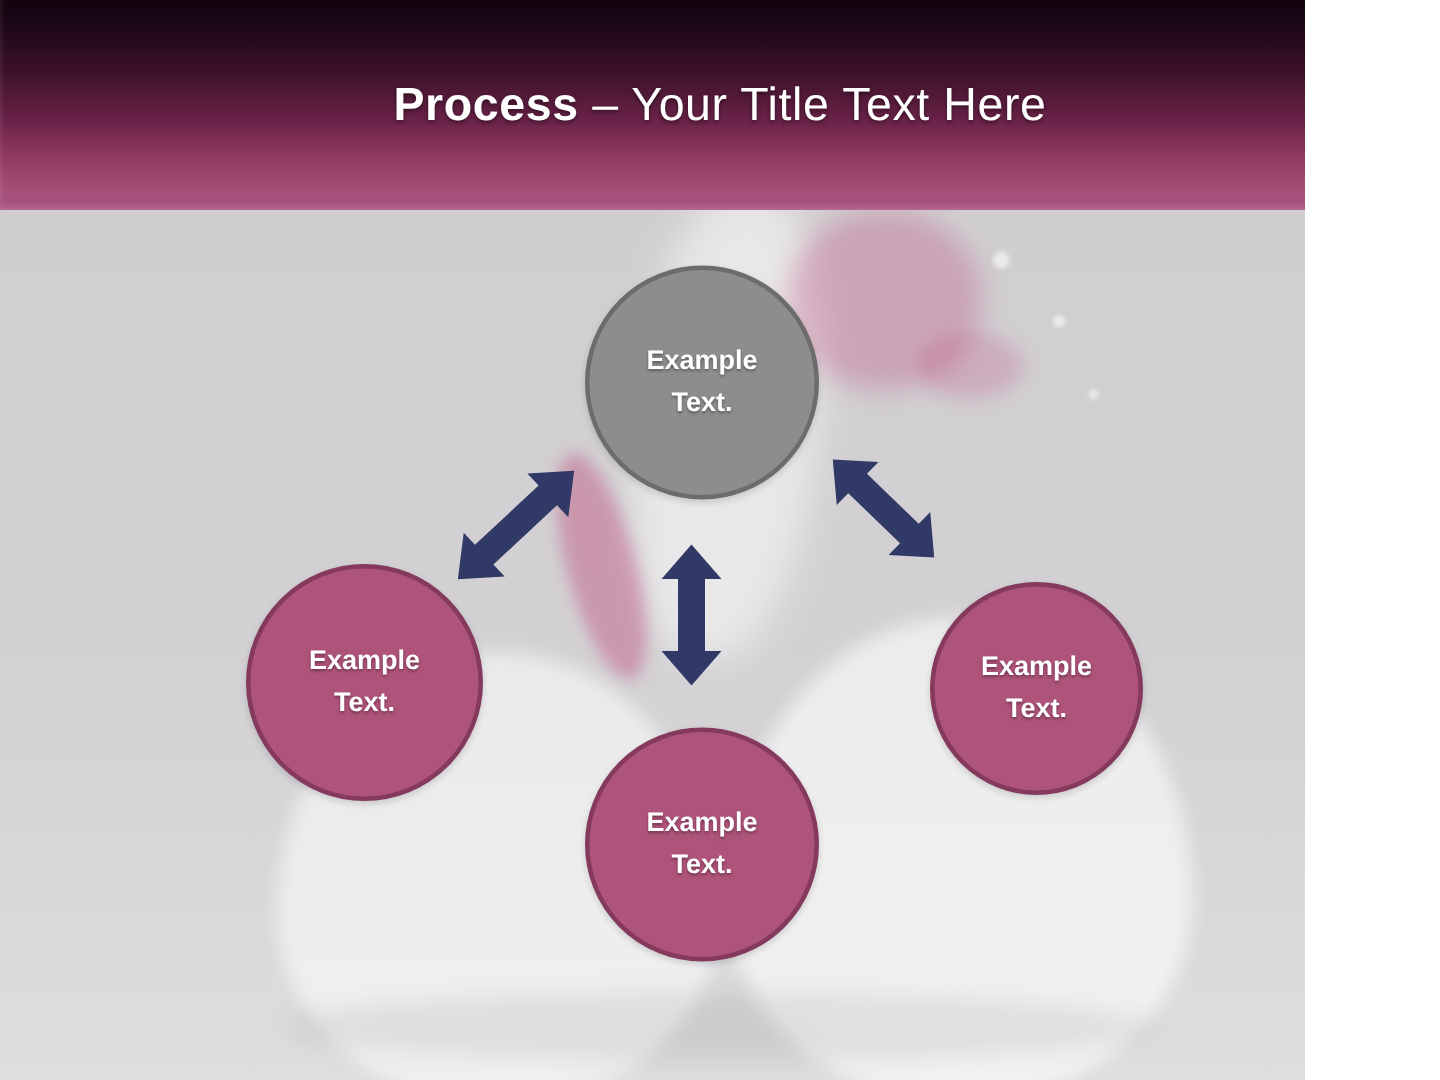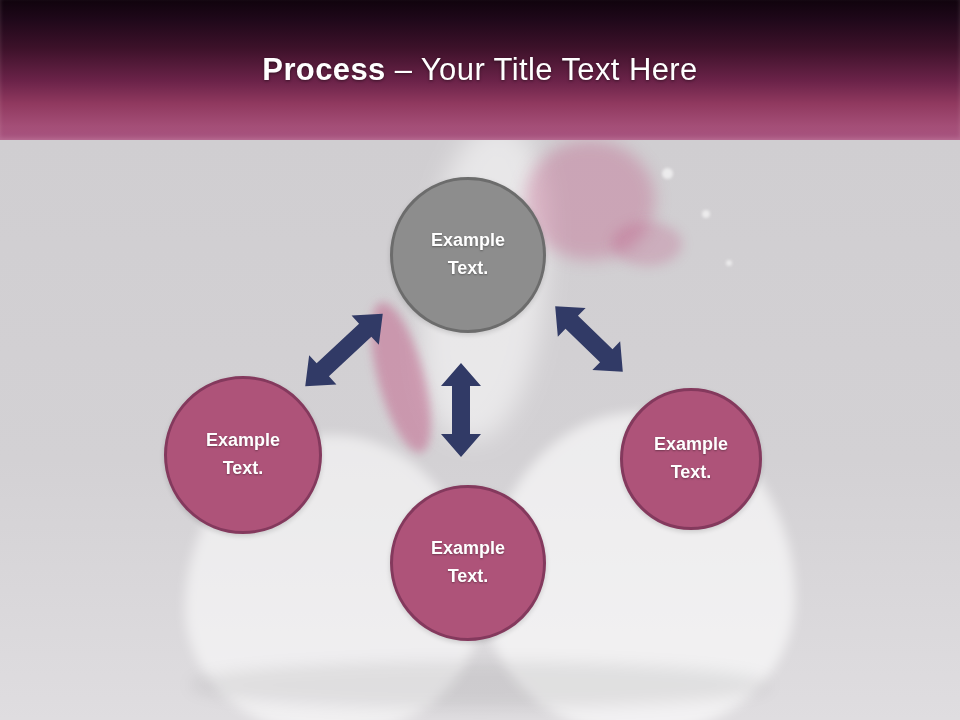--- a/index.html
+++ b/index.html
@@ -1,19 +1,19 @@
 <!DOCTYPE html>
 <html><head>
 <meta charset="utf-8">
 <style>
   * { margin:0; padding:0; box-sizing:border-box; }
   html,body { width:960px; height:720px; }
   body { font-family:"Liberation Sans", sans-serif; }
 
-  .slide { position:relative; width:960px; height:720px; overflow:hidden; background:#7dd3fc; }
+  .slide { position:relative; width:870px; height:720px; overflow:hidden; background:#7dd3fc; }
 
   
   .header {
     position:absolute; top:0; left:0; width:960px; height:140px;
     background:linear-gradient(180deg,
       #10030d 0%, #1f081a 14%, #3c1129 34%,
       #6b2349 58%, #90object 0%, #90395f 74%, #a44e77 90%, #a85480 100%);
     background:linear-gradient(180deg,
       #10030d 0%, #1f081a 14%, #3c1129 34%,
       #6b2349 58%, #90395f 74%, #a44e77 90%, #a85480 100%);

